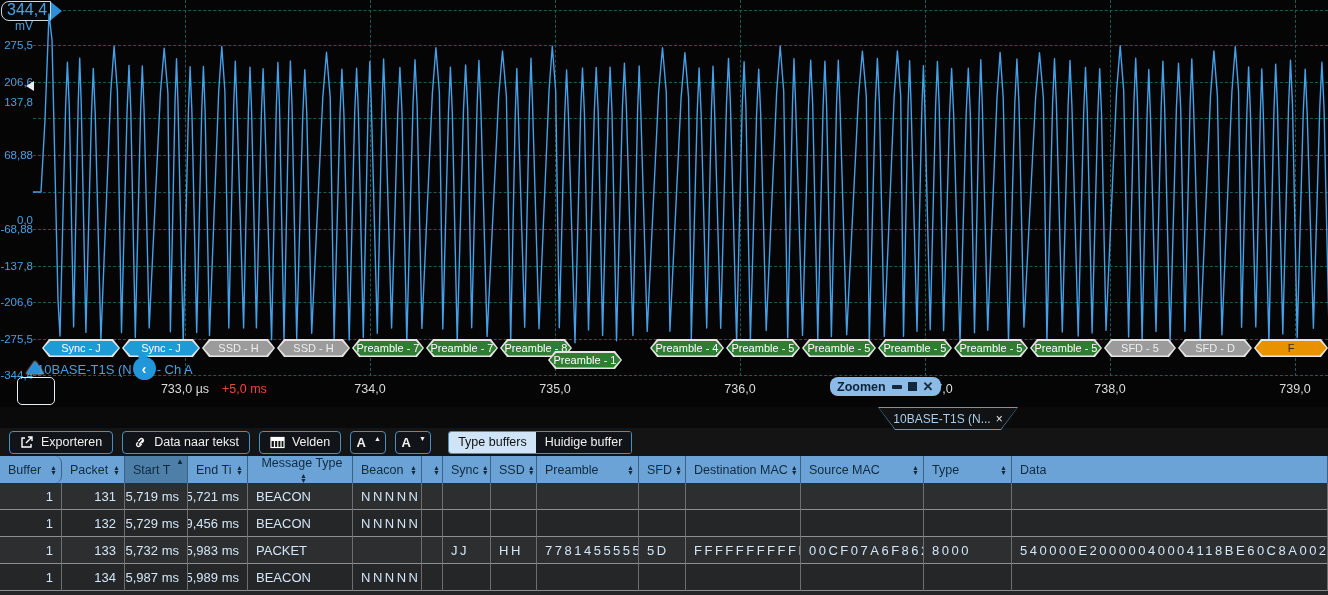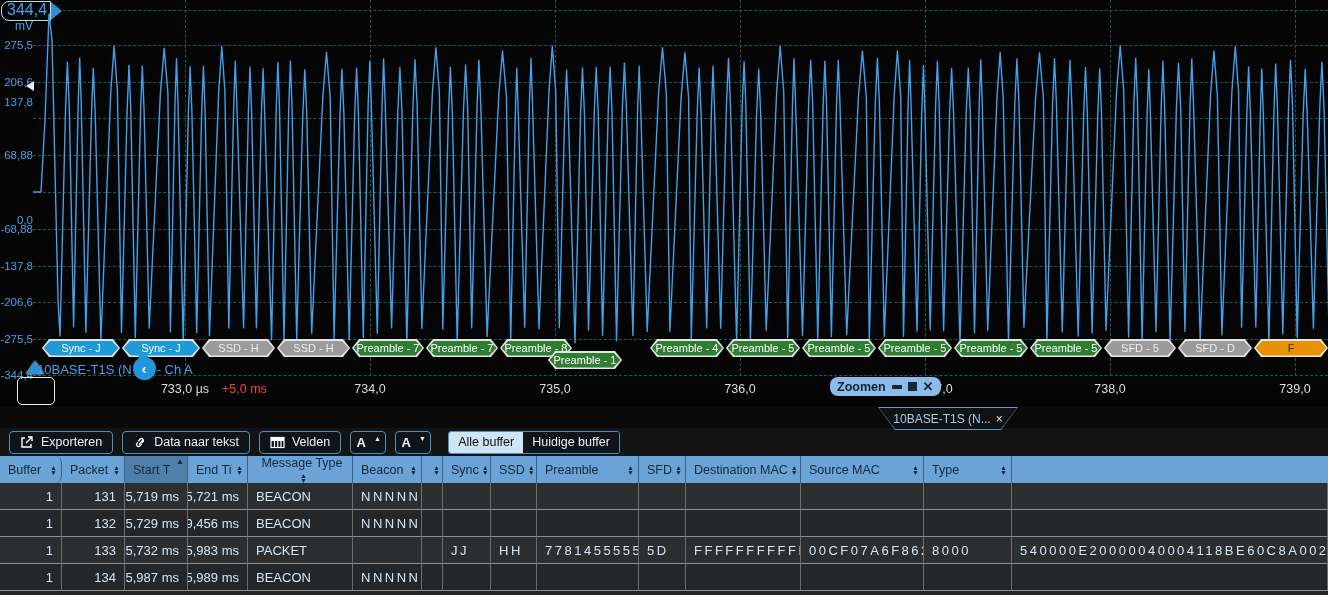--- a/index.html
+++ b/index.html
@@ -251,21 +251,21 @@
   </div>
   <div class="tbtn fontbtn">
     <span>A</span>
       <span class="tri">▲</span>
   </div>
   <div class="tbtn fontbtn">
     <span>A</span>
       <span class="tri">▼</span>
   </div>
   <div class="seg">
-    <span class="opt sel">Alle buffer</span>
+    <span class="opt sel">Type buffers</span>
     <span class="opt uns">Huidige buffer</span>
   </div>
 </div>
 
 <div class="table">
   <div class="thead" id="thead">
       <div class="th" style="width: 62px; border-radius: 7px;">
         <span>Buffer</span>
         <span class="sortgl">▲<br>▼</span>
       </div>
@@ -313,20 +313,23 @@
         <span>Destination MAC</span>
         <span class="sortgl">▲<br>▼</span>
       </div>
       <div class="th" style="width: 123px;">
         <span>Source MAC</span>
         <span class="sortgl">▲<br>▼</span>
       </div>
       <div class="th" style="width: 88px;">
         <span>Type</span>
         <span class="sortgl">▲<br>▼</span>
+      </div>
+      <div class="th" style="width: 316px;">
+        <span>Data</span>
       </div>
     </div>
   <div id="tbody">
       <div class="trow odd">
         <div class="td r" style="width: 62px;">1</div>
         <div class="td r" style="width: 63px;">131</div>
         <div class="td r" style="width: 63px;">5,719 ms</div>
         <div class="td r" style="width: 60px;">5,721 ms</div>
         <div class="td" style="width: 105px;">BEACON</div>
         <div class="td sp" style="width: 69px;">NNNNN</div>

